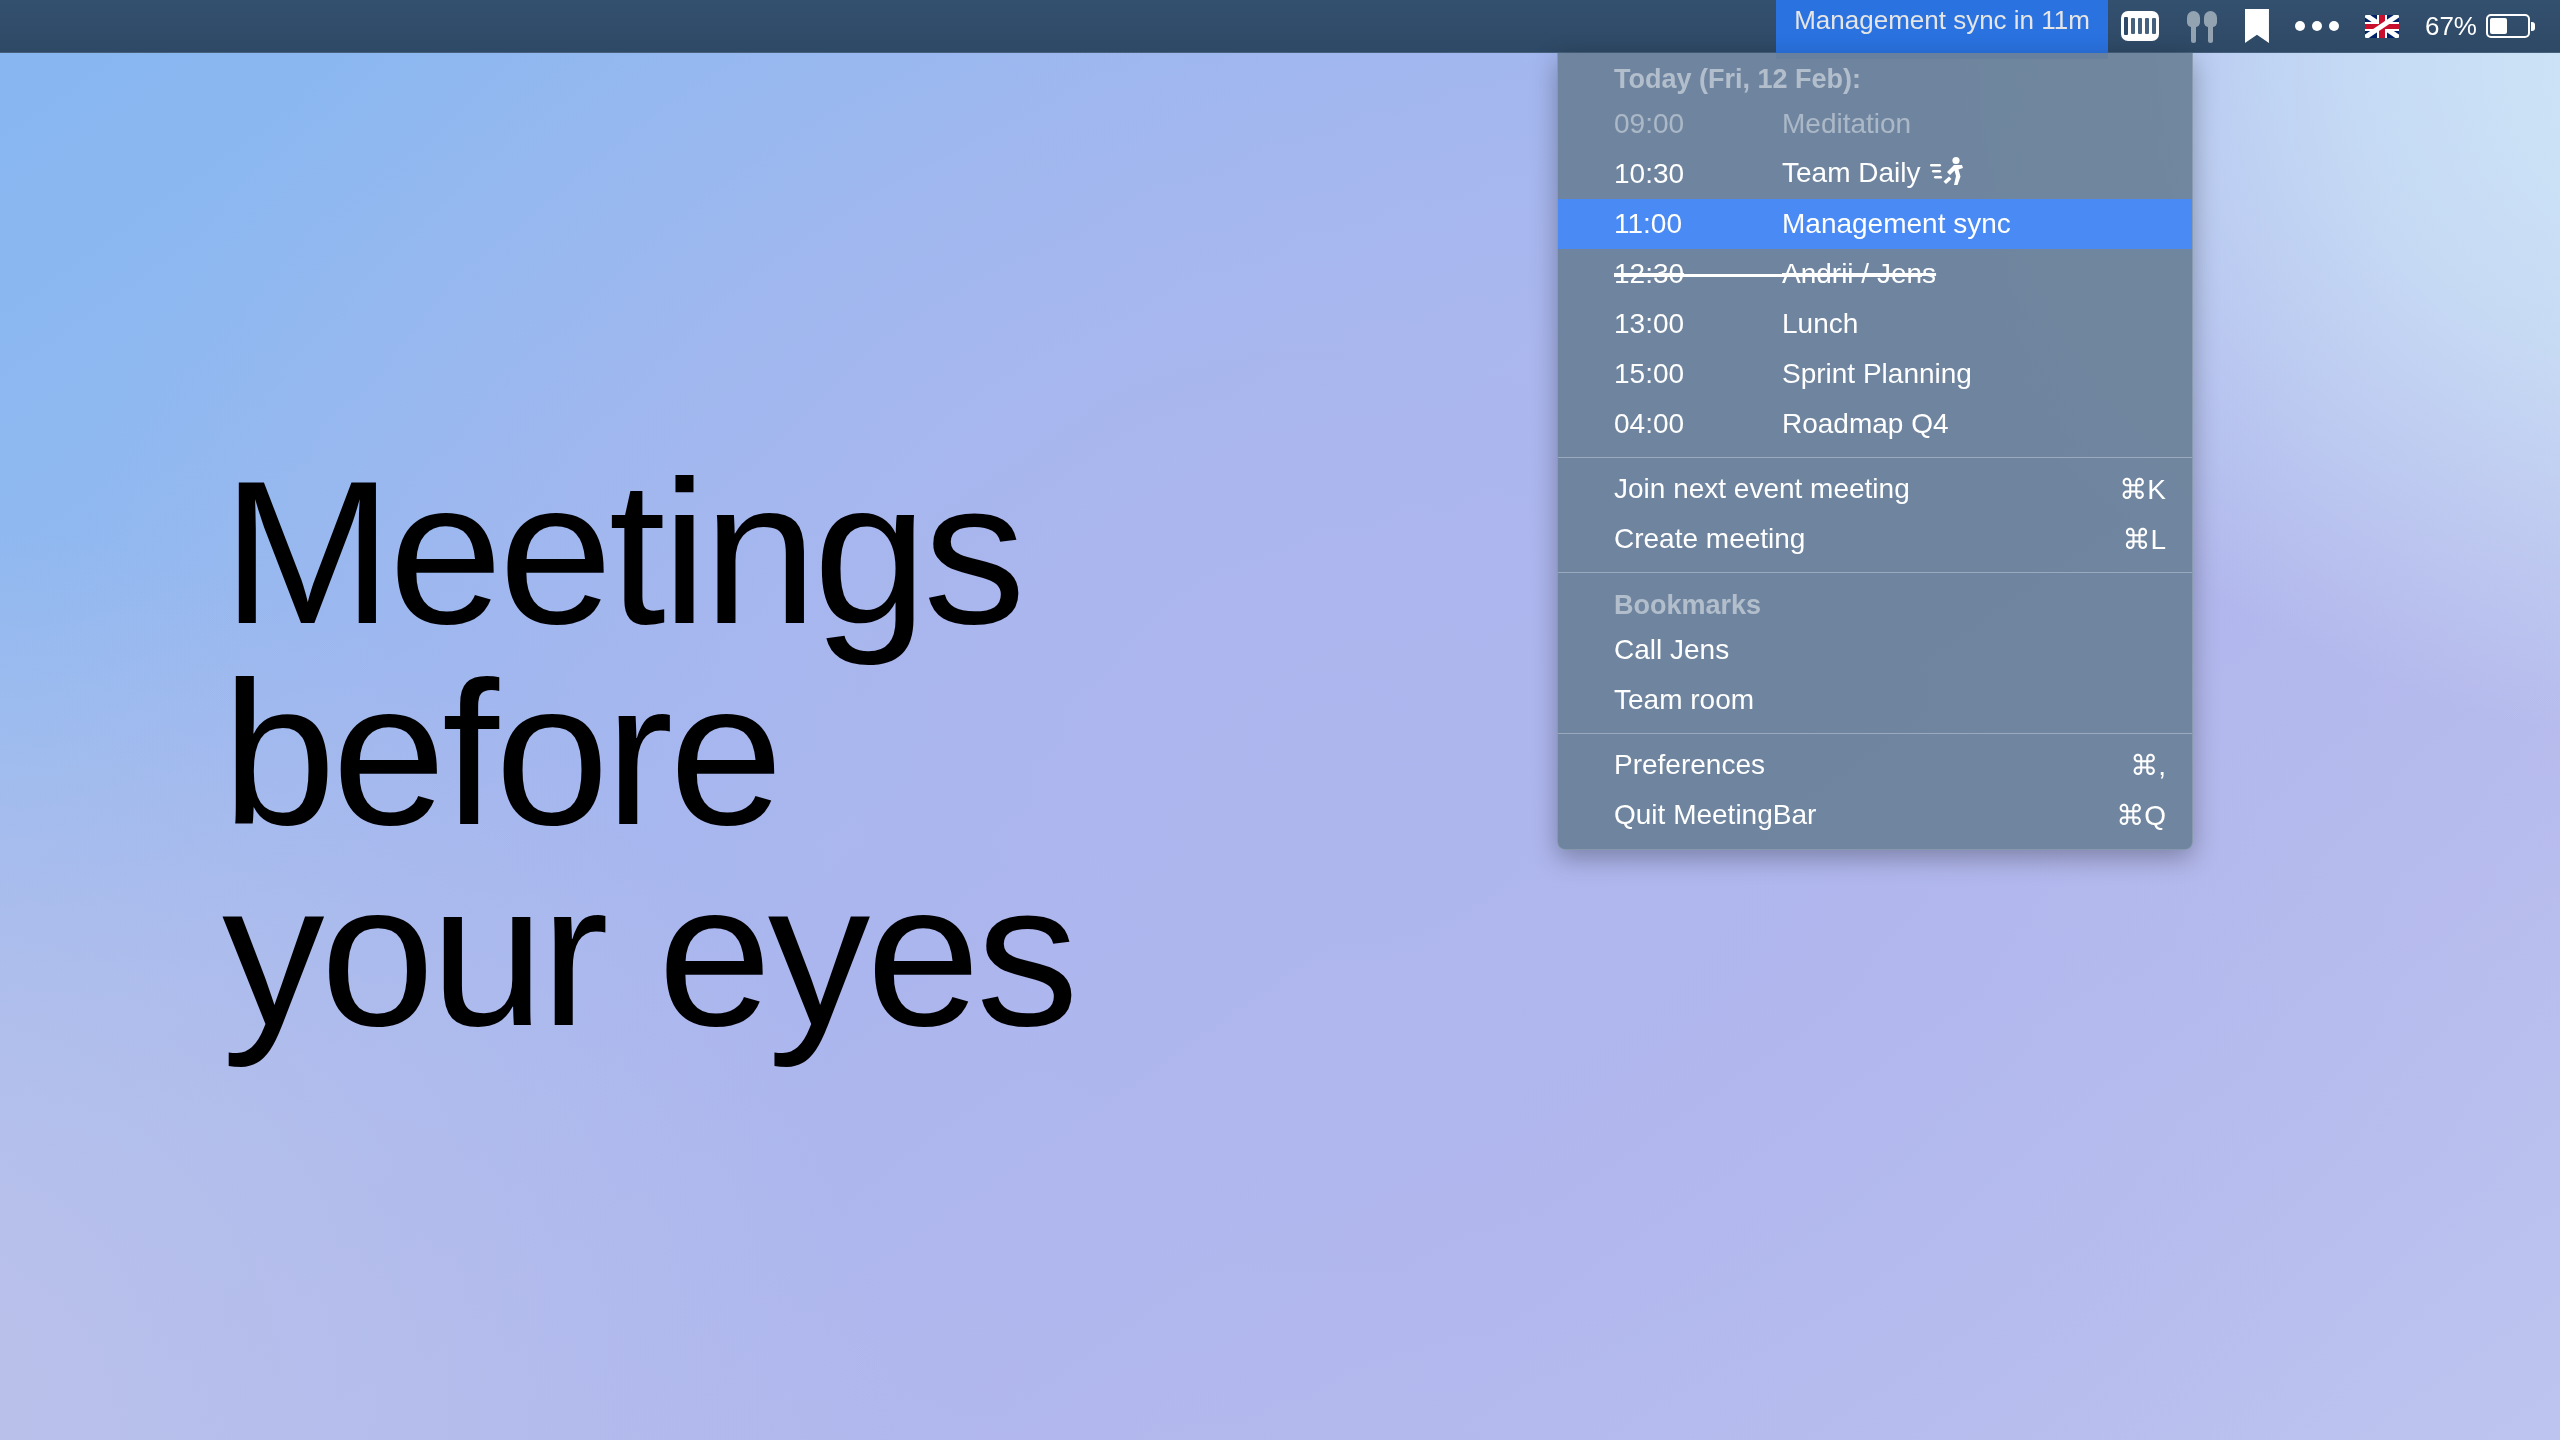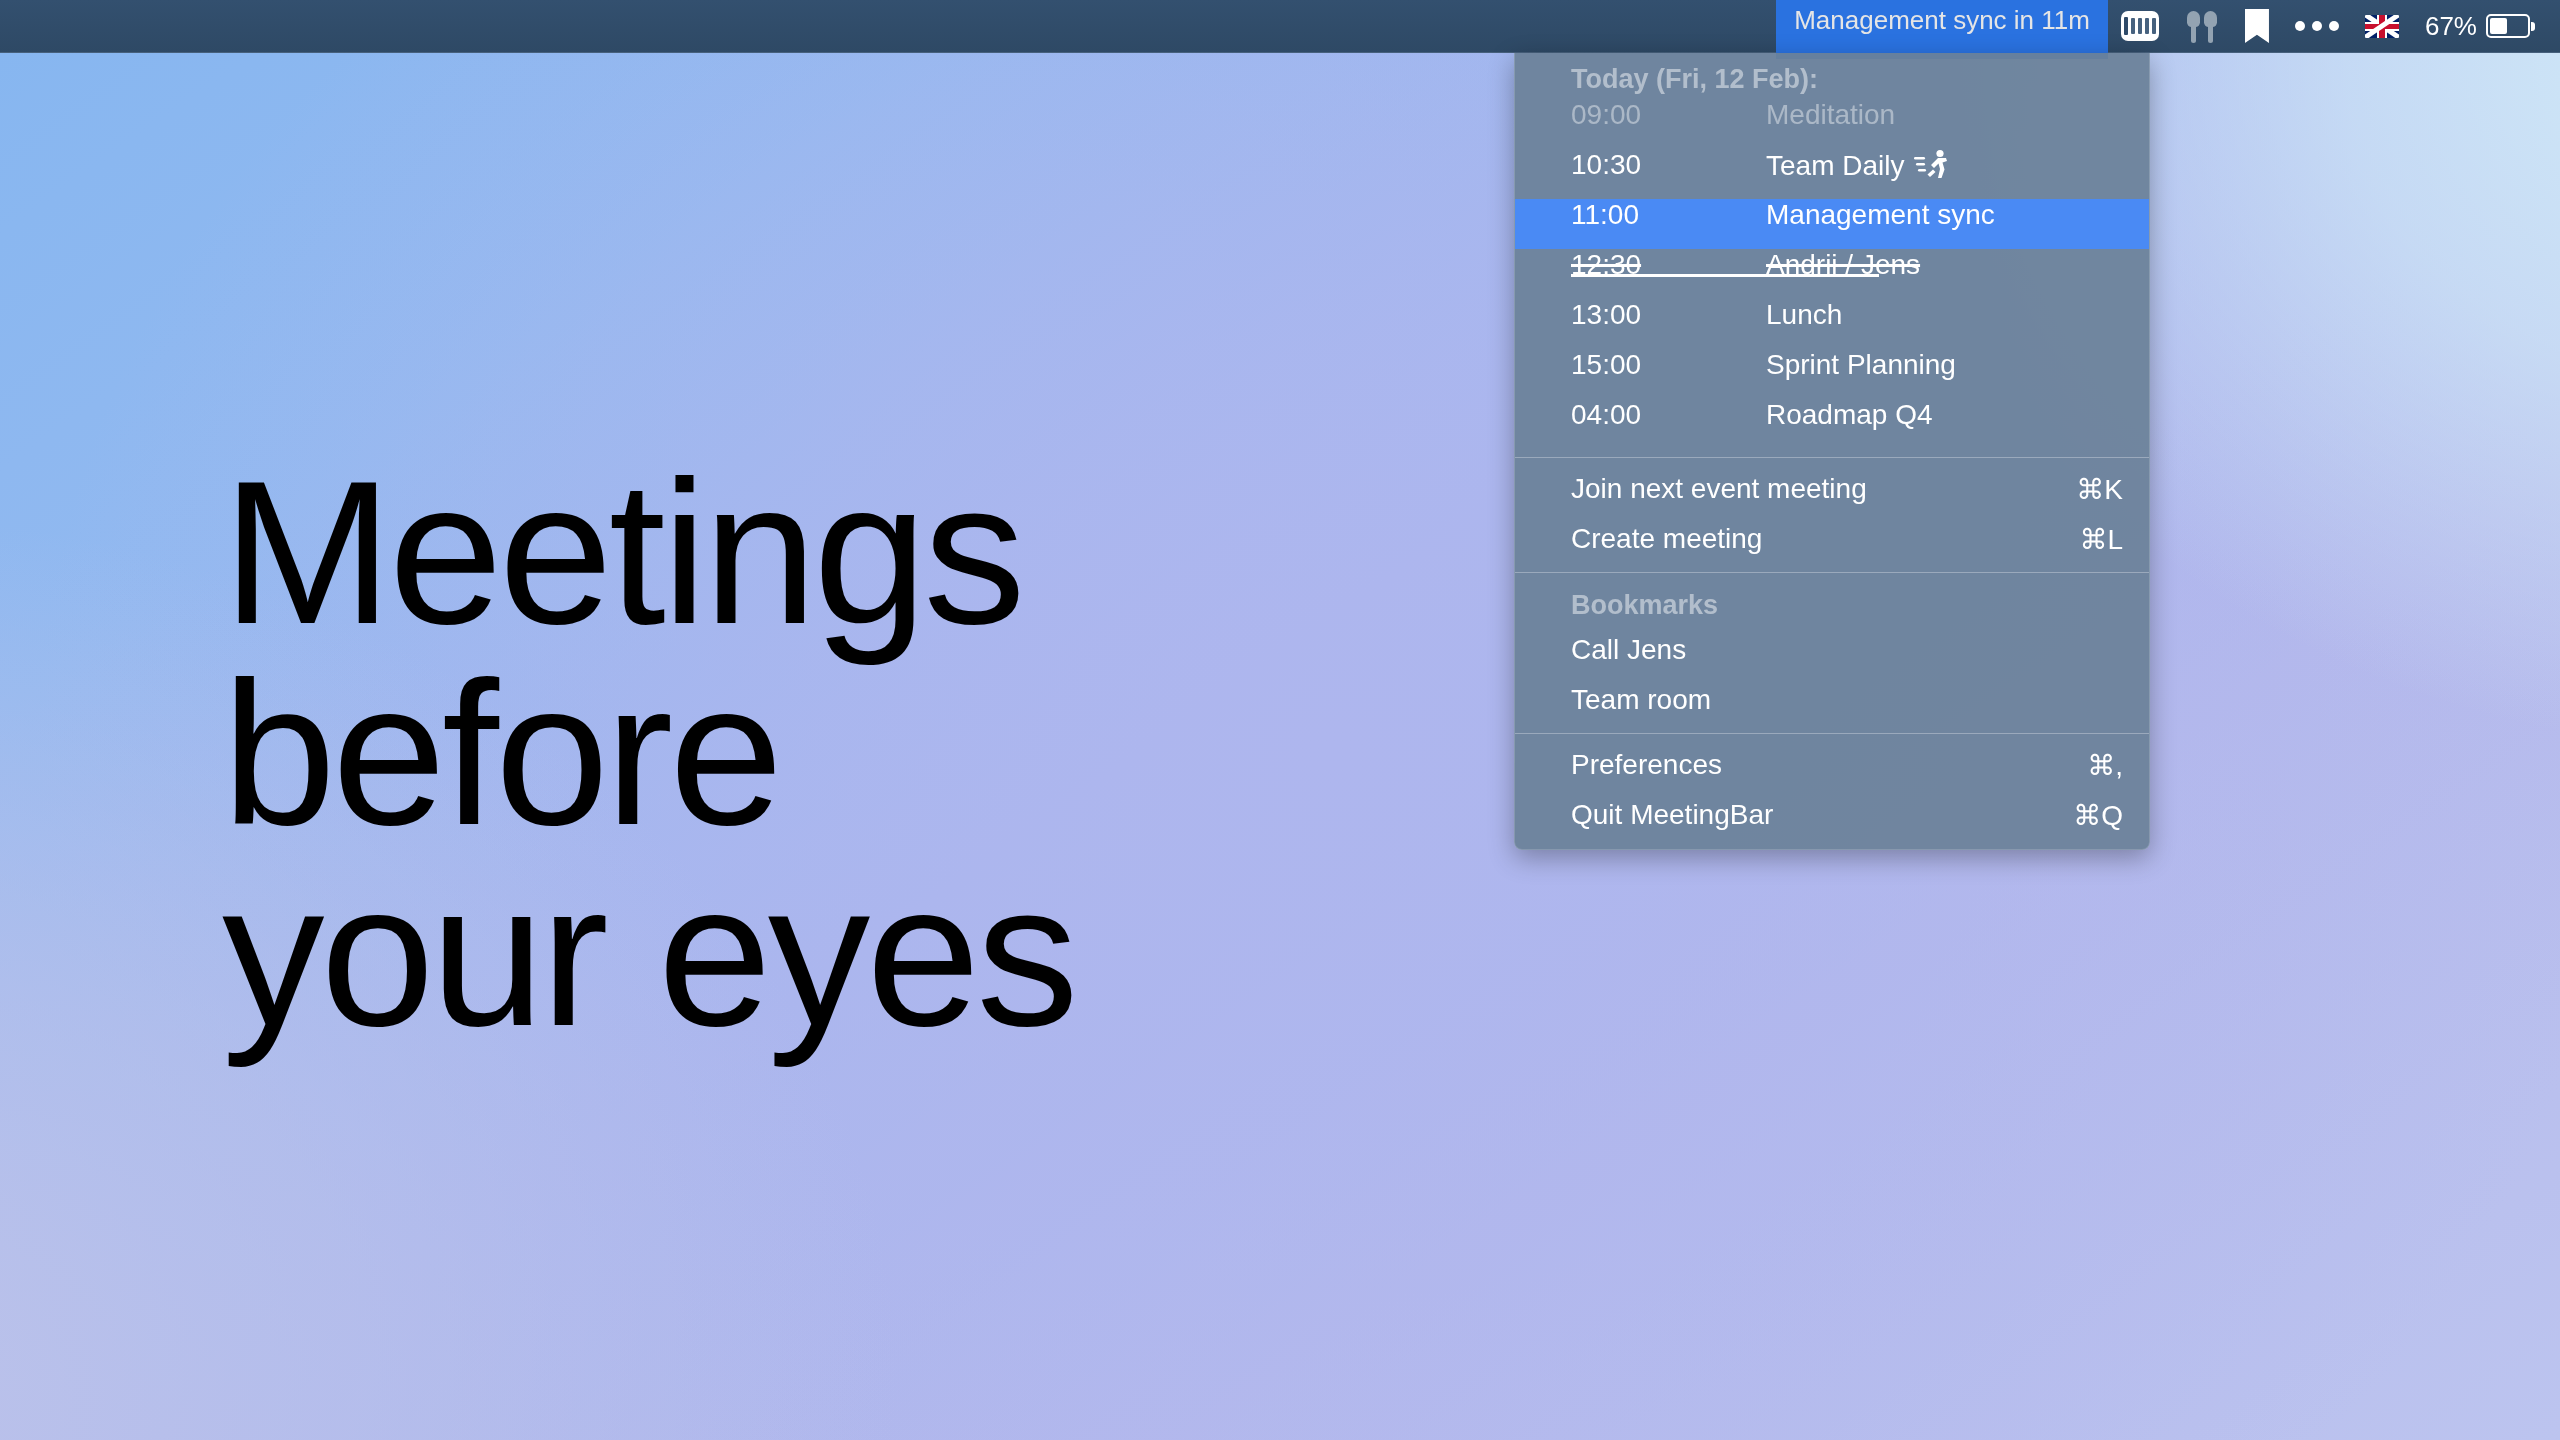--- a/index.html
+++ b/index.html
@@ -161,21 +161,21 @@
   .icon-battery .nub {
     position:absolute; left: 45px; top: 8px;
     width: 4px; height: 9px;
     background: #ffffff;
     border-radius: 0 3px 3px 0;
   }
 
   
   #menu {
     position: absolute;
-    left: 1514px;
+    left: 1557px;
     top: 53px;
     width: 636px;
     background: rgba(106,129,153,0.93);
     border-radius: 0 0 8px 8px;
     border: 1px solid rgba(255,255,255,0.16);
     border-top: none;
     box-shadow: 0 8px 26px rgba(0,0,0,0.30);
     box-sizing: border-box;
     padding-bottom: 9px;
     overflow: hidden;
@@ -190,27 +190,27 @@
     color: rgba(255,255,255,0.47);
     font-size: 27px;
     font-weight: 700;
     padding: 8px 0 2px 56px;
     height: 36px;
     line-height: 36px;
     white-space: nowrap;
   }
   .event-row {
     display: flex;
+    align-items: center;
     height: 50px;
     padding: 0 18px 0 56px;
     color: #ffffff;
     font-size: 28px;
     white-space: nowrap;
     box-sizing: border-box;
-    gap: 27px;
   }
   .event-row .ev-time { width: 168px; flex: 0 0 168px; }
   .event-row .ev-title { flex: 1 1 auto; }
   .event-row.past { color: rgba(255,255,255,0.42); }
   .event-row.declined .ev-time,
   .event-row.declined .ev-title { text-decoration: line-through; text-decoration-thickness: 3px; }
   .event-row.declined { position: relative; }
   .event-row.declined::after {
     content: "";
     position: absolute;

